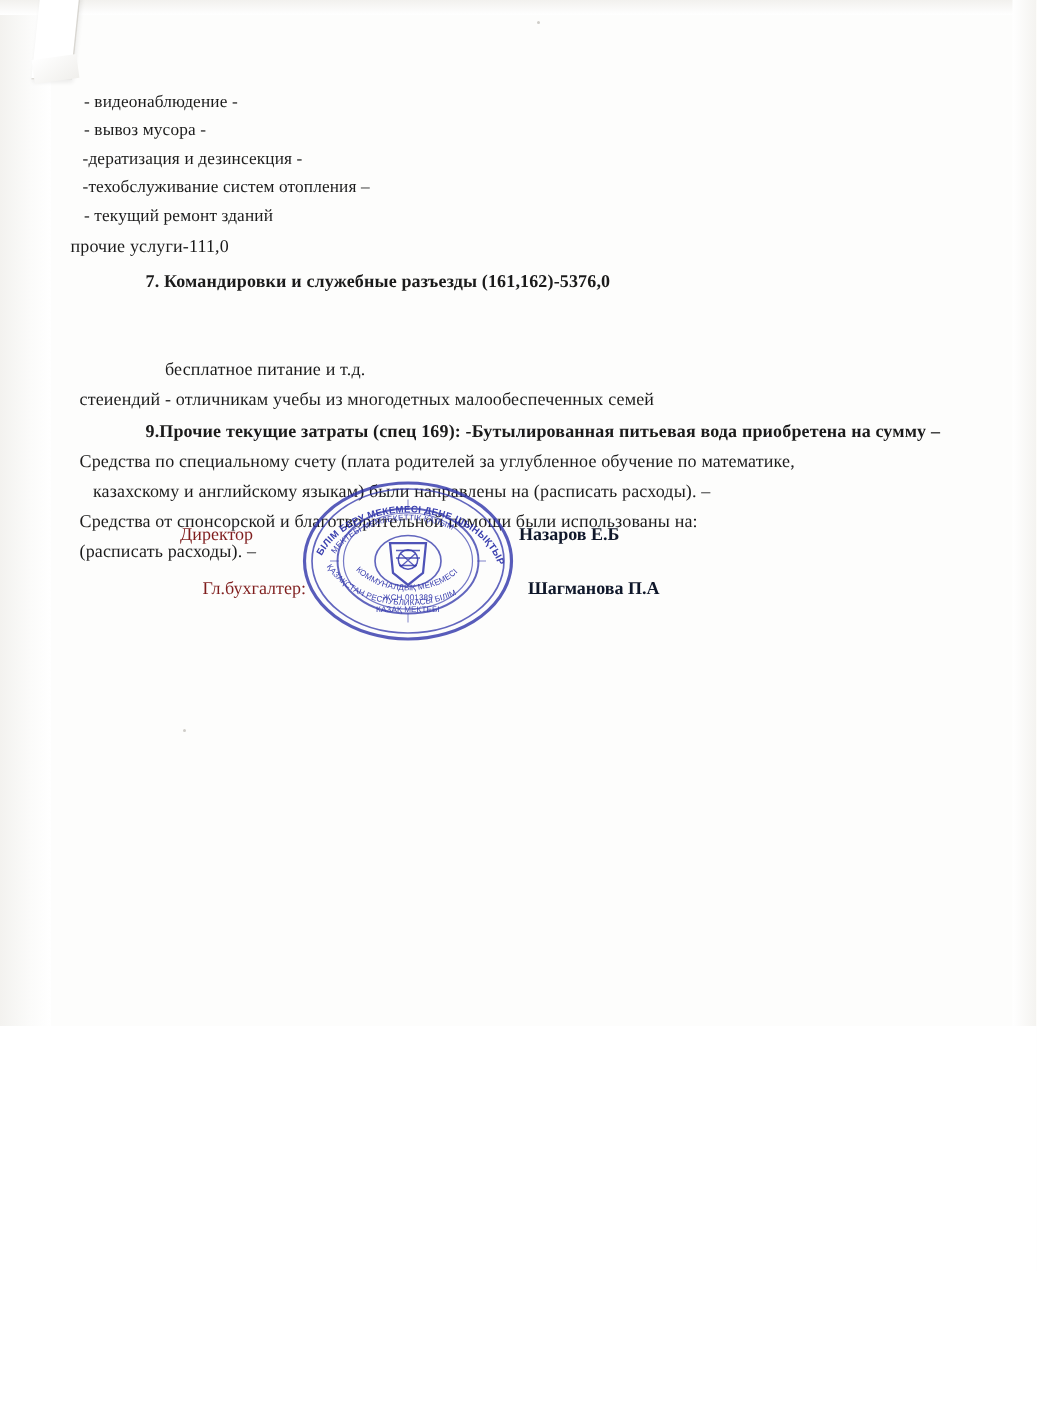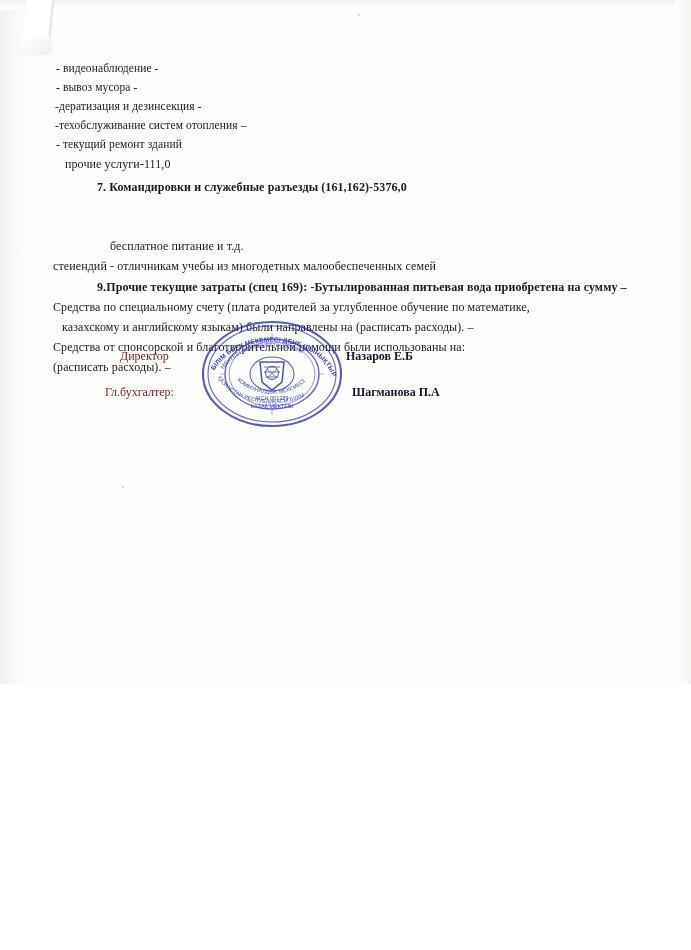--- a/index.html
+++ b/index.html
@@ -152,38 +152,38 @@
   <div class="speck" style="left:122px; top:486px; width:2px; height:2px;"></div>
   <div class="speck" style="left:492px; top:722px; width:2px; height:2px;"></div>
 
   <div class="content">
 
     <div class="line dash-item" style="left:56px; top:62px;">- видеонаблюдение -</div>
     <div class="line dash-item" style="left:56px; top:81px;">- вывоз мусора -</div>
     <div class="line dash-item" style="left:55px; top:100px;">-дератизация и дезинсекция -</div>
     <div class="line dash-item" style="left:55px; top:119px;">-техобслуживание систем отопления –</div>
     <div class="line dash-item" style="left:56px; top:138px;">- текущий ремонт зданий</div>
-    <div class="line plain" style="left:65px; top:157px;">прочие услуги-111,0</div>
+    <div class="line plain" style="left:47px; top:157px;">прочие услуги-111,0</div>
 
     <div class="line bold" style="left:53px; top:180px;">7. Командировки и служебные разъезды (161,162)-5376,0</div>
 
     <div class="line plain" style="left:62px; top:239px;margin-left:48px;">бесплатное питание       и т.д.</div>
     <div class="line plain" style="left:53px; top:259px;text-align:center;">стеиендий - отличникам учебы из многодетных  малообеспеченных семей</div>
 
     <div class="line bold" style="left:53px; top:280px;">9.Прочие текущие затраты (спец 169): -Бутылированная питьевая вода приобретена на сумму –</div>
 
     <div class="line plain" style="left:53px; top:300px;text-align:right;">Средства по специальному счету (плата родителей за углубленное обучение по математике,</div>
     <div class="line plain" style="left:62px; top:320px;">казахскому и английскому языкам) были направлены на (расписать расходы).  –</div>
     <div class="line plain" style="left:53px; top:340px;">Средства от спонсорской и благотворительной помощи были использованы на:</div>
     <div class="line plain" style="left:53px; top:360px;">(расписать расходы). –</div>
 
     <div class="sig-label" style="left:120px; top:349px;">Директор</div>
     <div class="sig-name" style="left:346px; top:349px;">Назаров Е.Б</div>
 
-    <div class="sig-label" style="left:105px; top:385px;">Гл.бухгалтер:</div>
+    <div class="sig-label" style="left:135px; top:385px;">Гл.бухгалтер:</div>
     <div class="sig-name" style="left:352px; top:385px;">Шагманова П.А</div>
 
     <div class="stamp">
       <svg width="148" height="112" viewBox="0 0 148 112">
         <g transform="translate(74,56)">
           <ellipse cx="0" cy="0" rx="69" ry="52" fill="none" stroke="#2a2fa8" stroke-width="2.1" opacity="0.85"></ellipse>
           <ellipse cx="0" cy="0" rx="64" ry="48" fill="none" stroke="#2a2fa8" stroke-width="1.1" opacity="0.8"></ellipse>
           <ellipse cx="0" cy="0" rx="47" ry="35" fill="none" stroke="#2a2fa8" stroke-width="1.3" opacity="0.8"></ellipse>
           <ellipse cx="0" cy="0" rx="43" ry="32" fill="none" stroke="#2a2fa8" stroke-width="0.8" opacity="0.7"></ellipse>
           <ellipse cx="0" cy="0" rx="22" ry="17" fill="none" stroke="#2a2fa8" stroke-width="1.1" opacity="0.8"></ellipse>

